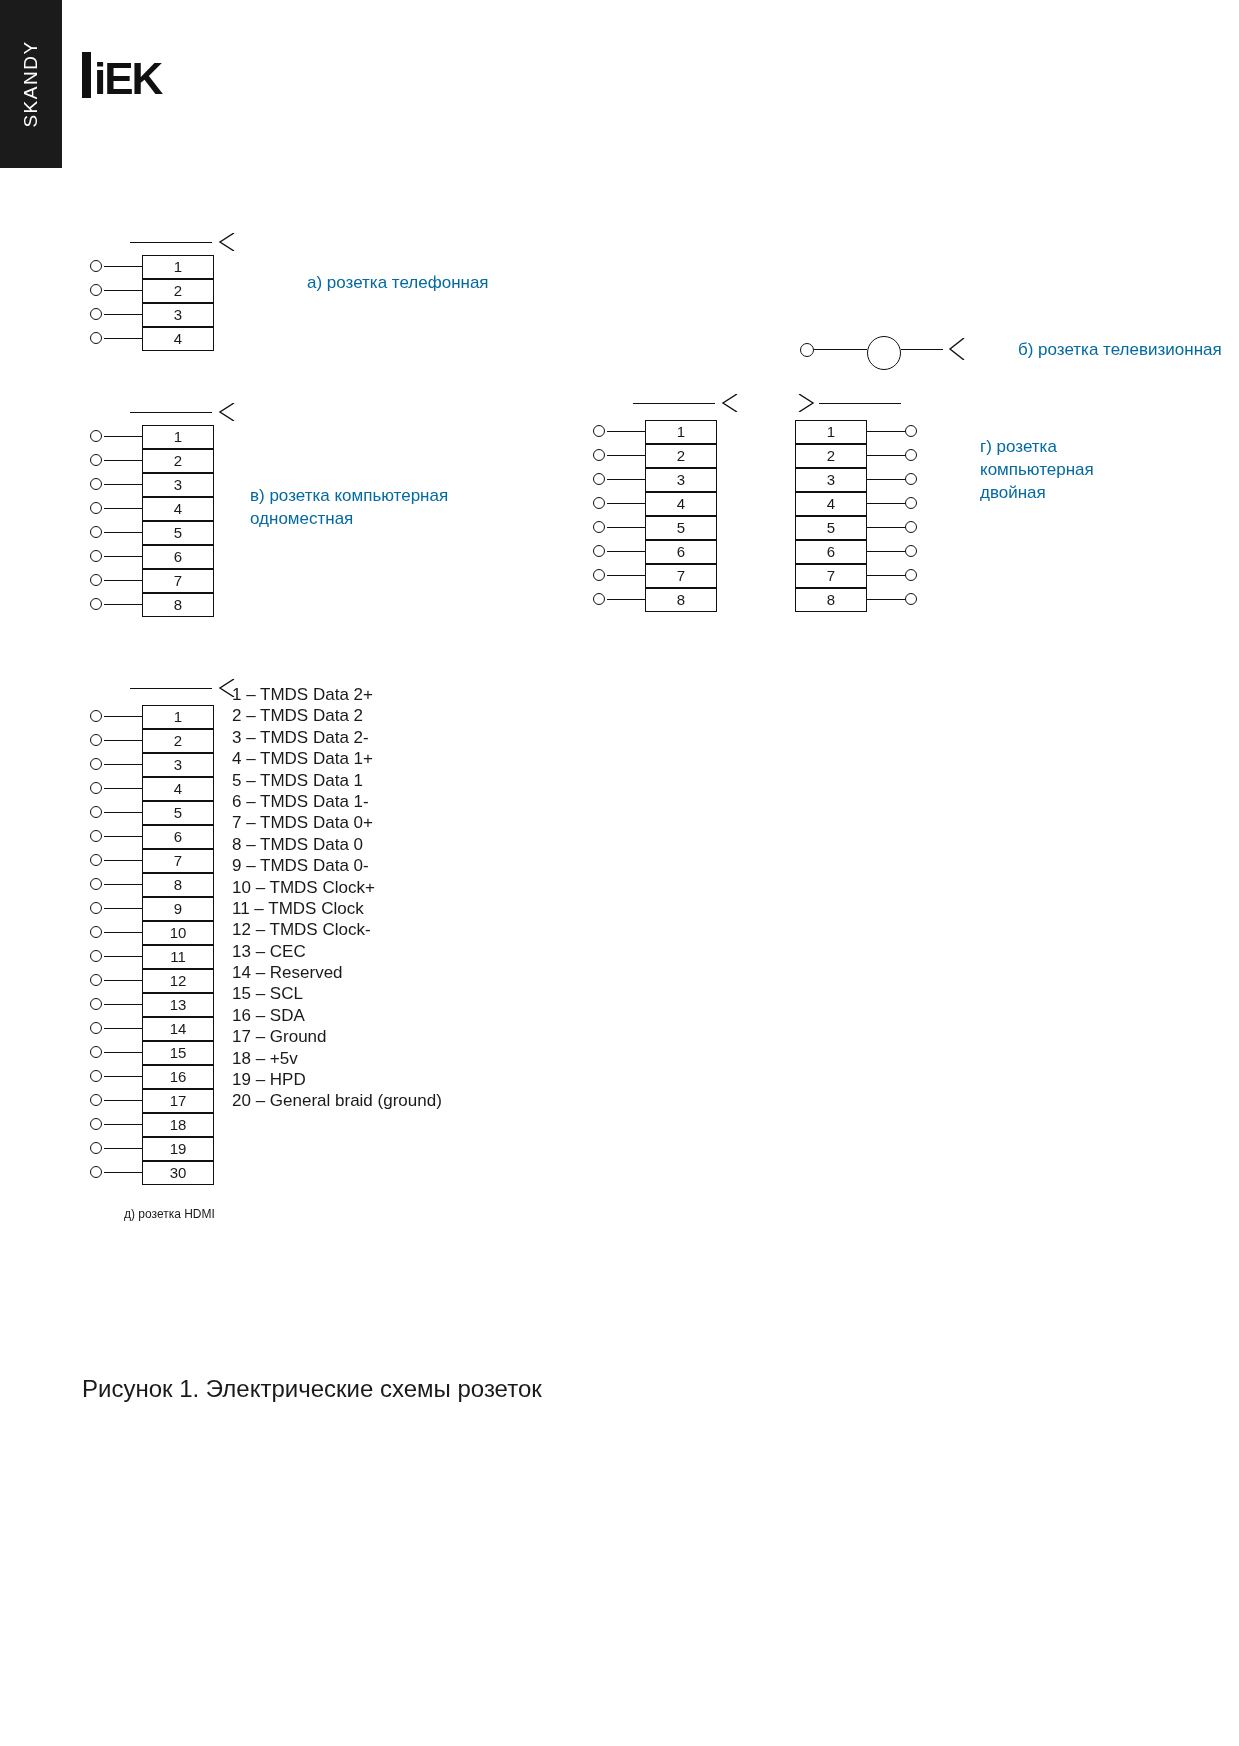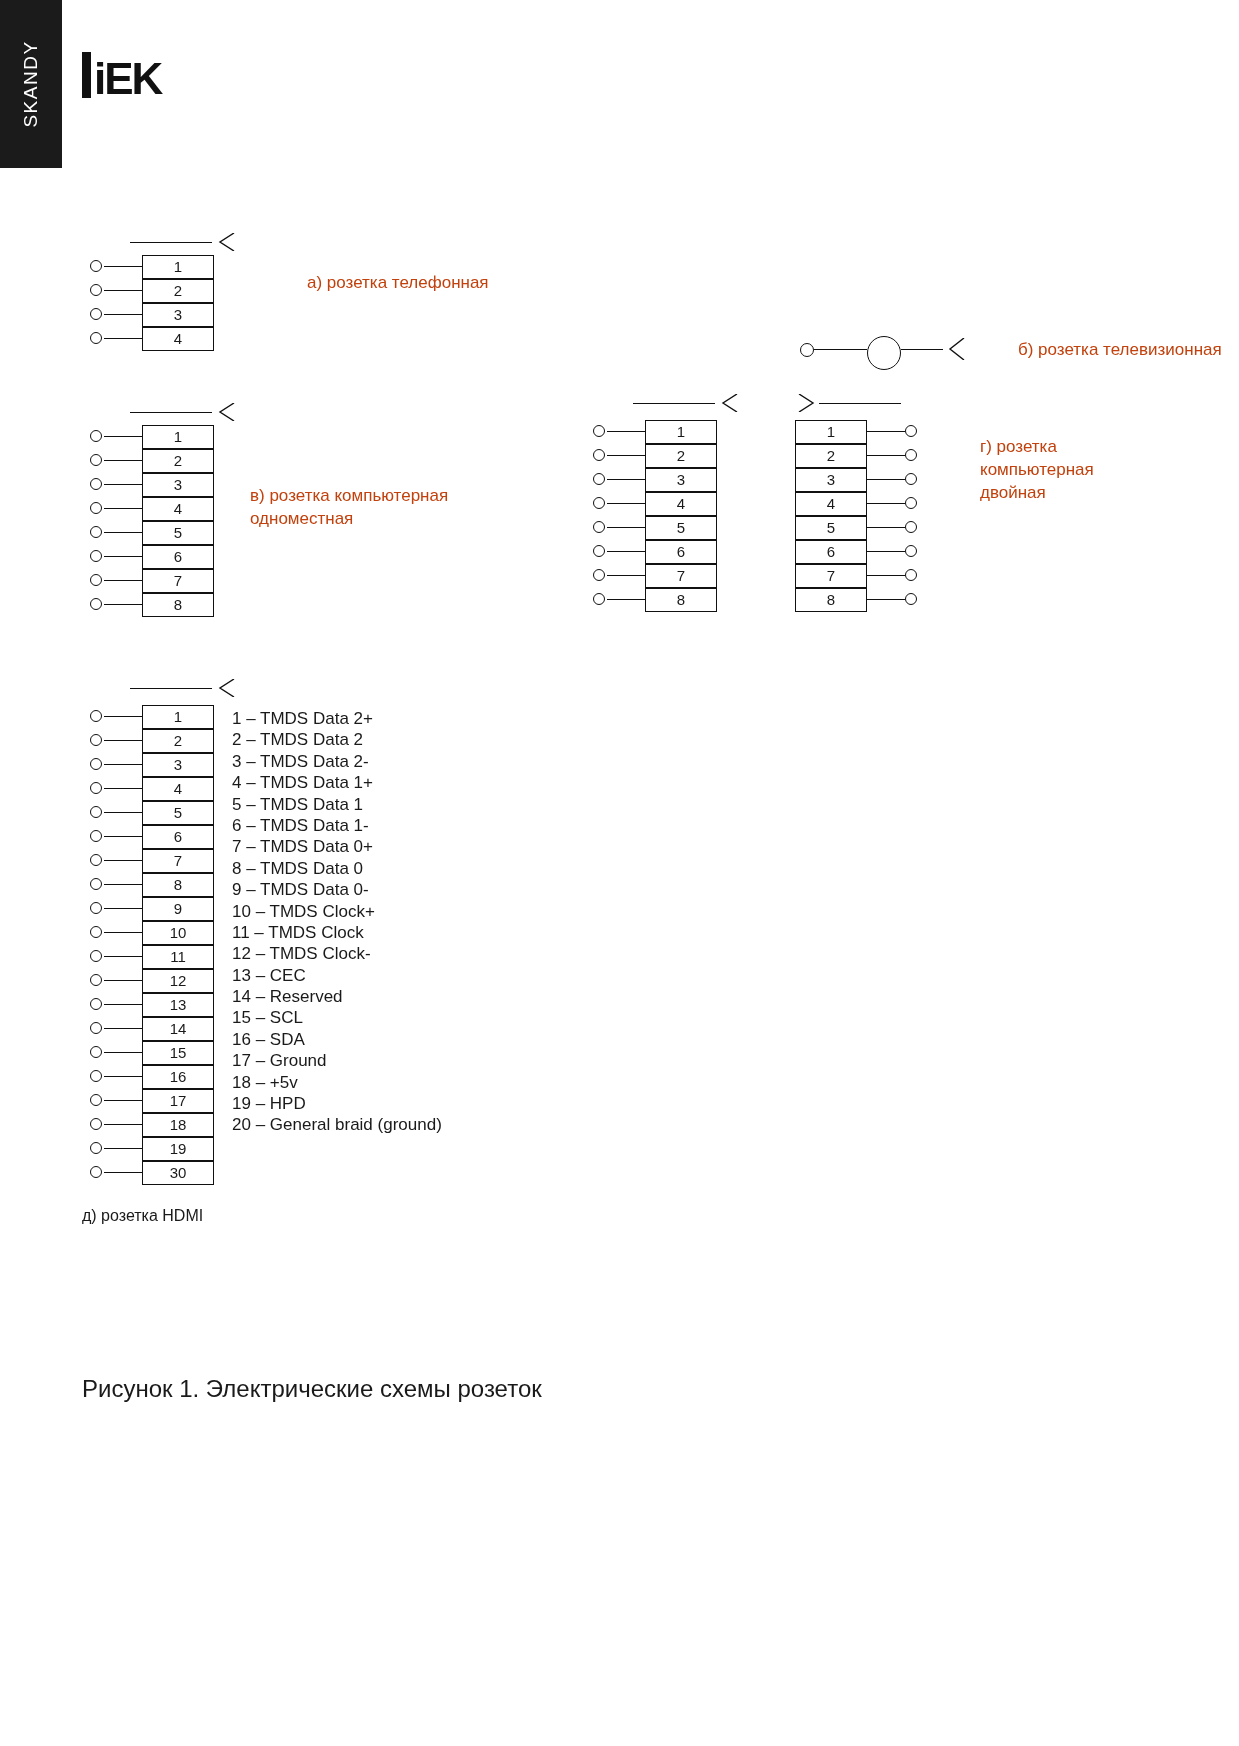--- a/index.html
+++ b/index.html
@@ -135,21 +135,21 @@
     position: absolute;
     left: 0;
     top: 9px;
     height: 0;
     border-top: 1.3px solid #111;
   }
 
   .caption {
     position: absolute;
     font-size: 17px;
-    color: #c2410c;
+    color: #0369a1;
     line-height: 23px;
     white-space: pre-line;
   }
 
   .pinout-list {
     position: absolute;
     font-size: 17px;
     line-height: 21.4px;
     color: #1a1a1a;
   }
@@ -157,22 +157,23 @@
 
   .figure-title {
     position: absolute;
     left: 82px;
     top: 1375px;
     font-size: 24px;
     color: #1a1a1a;
   }
   .small-cap {
     position: absolute;
-    font-size: 16px;
+    font-size: 12px;
     color: #1a1a1a;
+    margin-left: 42px;
   }
 </style>
 </head>
 <body>
 
 <div class="brand-block">
   <div class="brand-vertical">SKANDY</div>
 </div>
 <div class="logo">
   <span class="bar"></span><span>iEK</span>
@@ -480,21 +481,21 @@
         <div class="pin-lead"></div>
         <div class="pin-box">19</div>
       </div>
       <div class="pin-row">
         <div class="pin-dot"></div>
         <div class="pin-lead"></div>
         <div class="pin-box last">30</div>
       </div>
     </div>
 </div>
-<div class="pinout-list" id="d-pinout" style="left:232px; top:708px;">
+<div class="pinout-list" id="d-pinout" style="left:232px; top:684px;">
     <div>1 – TMDS Data 2+</div>
     <div>2 – TMDS Data 2</div>
     <div>3 – TMDS Data 2-</div>
     <div>4 – TMDS Data 1+</div>
     <div>5 – TMDS Data 1</div>
     <div>6 – TMDS Data 1-</div>
     <div>7 – TMDS Data 0+</div>
     <div>8 – TMDS Data 0</div>
     <div>9 – TMDS Data 0-</div>
     <div>10 – TMDS Clock+</div>

